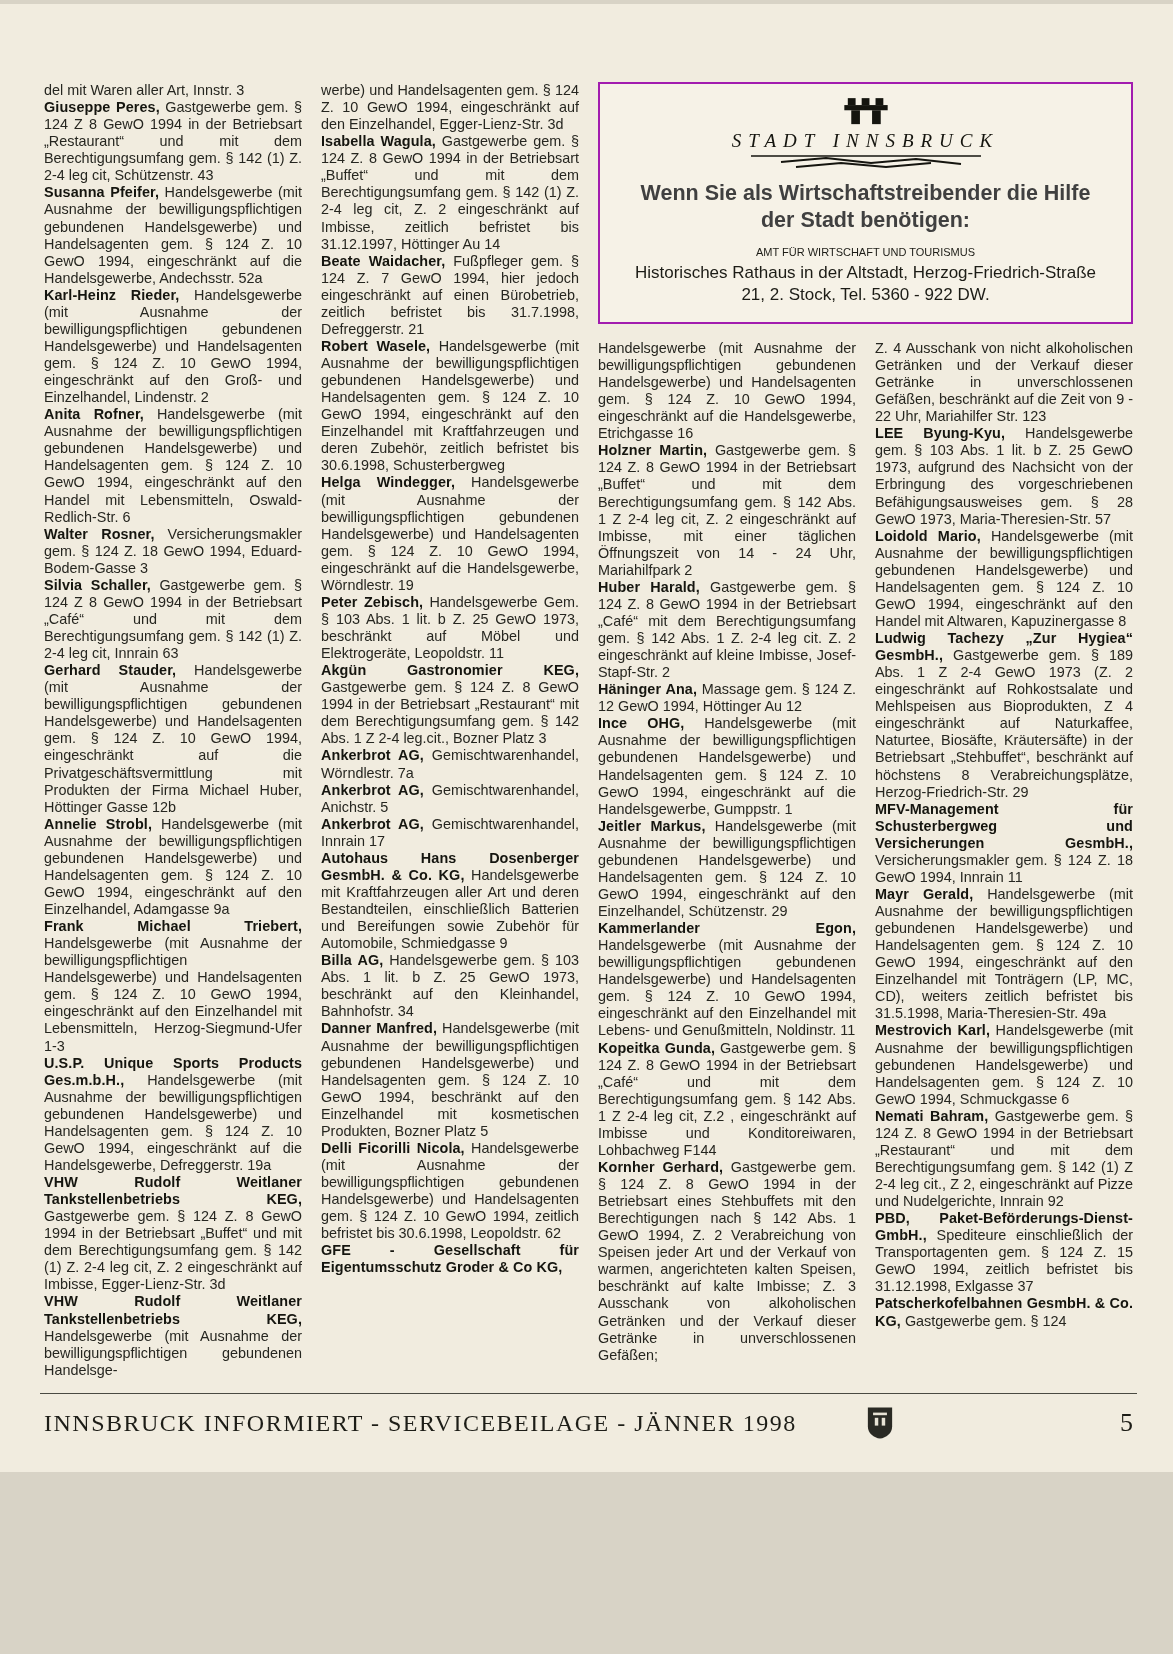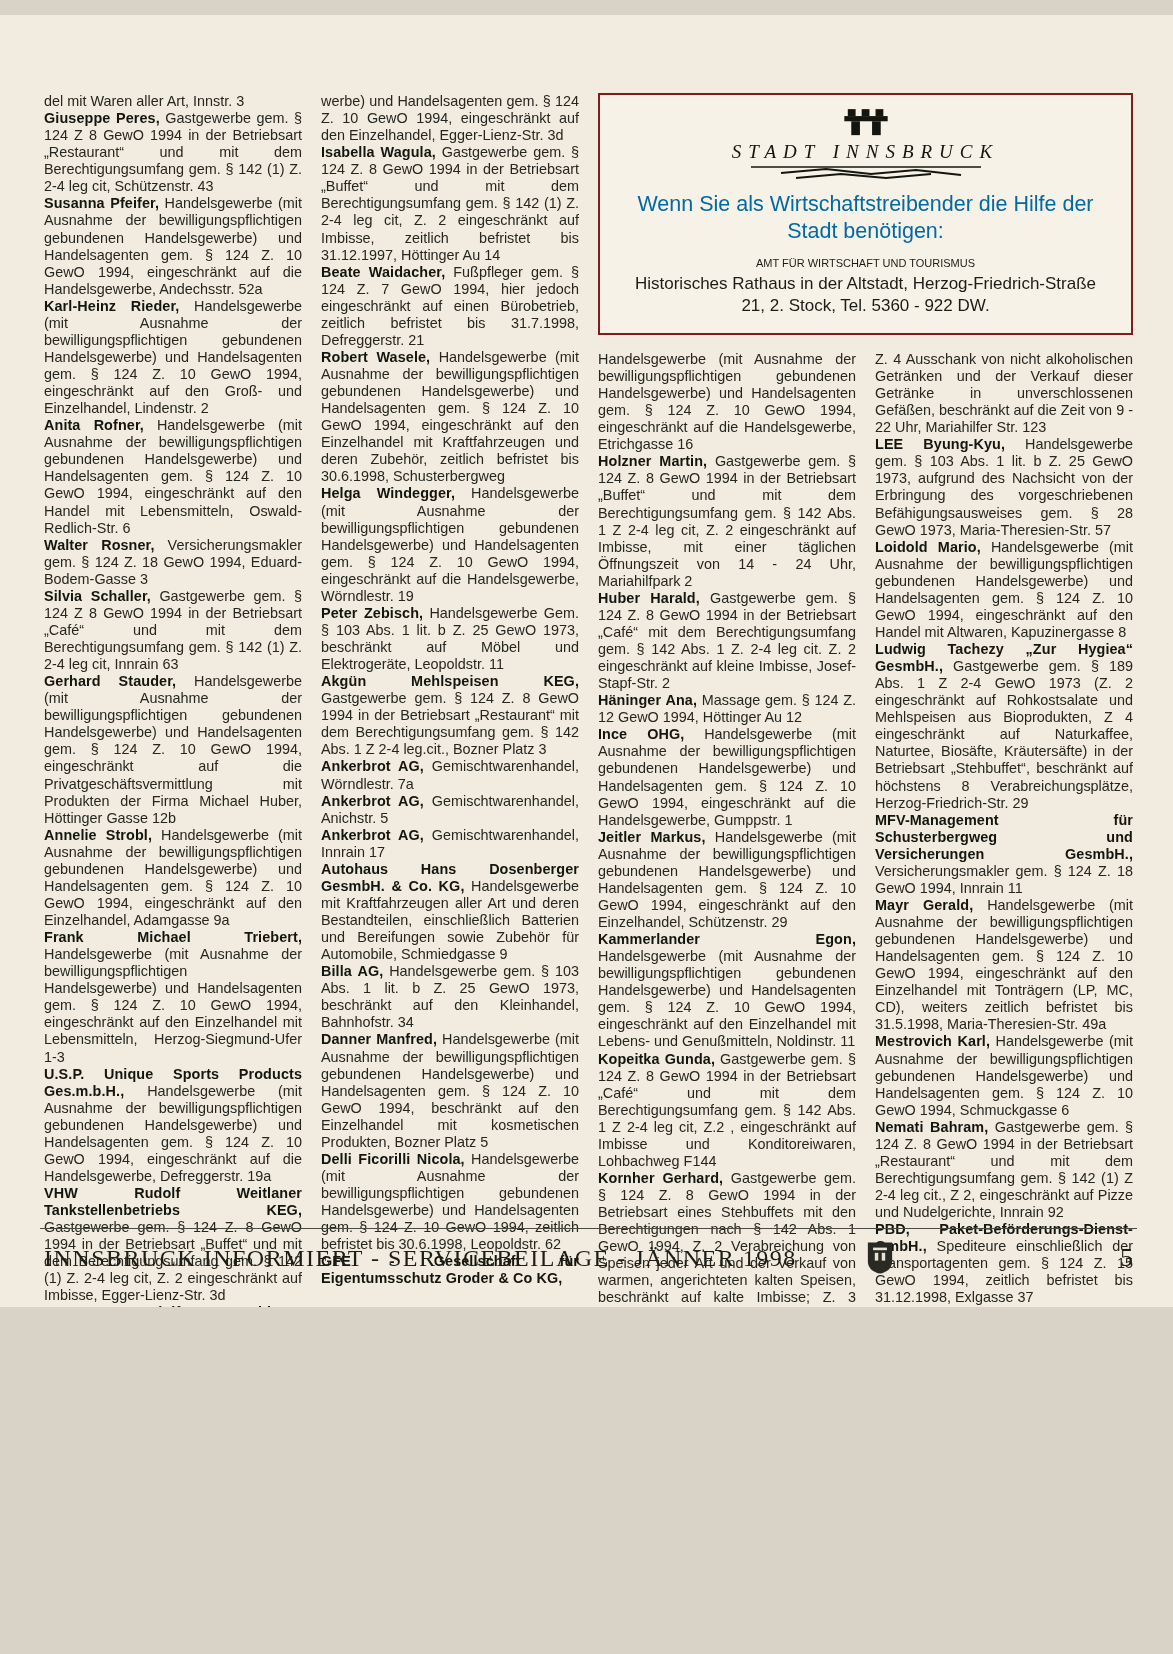--- a/index.html
+++ b/index.html
@@ -1,19 +1,19 @@
 <!DOCTYPE html>
 <html lang="de"><head>
 <meta charset="utf-8">
 <style>
   html,body { margin:0; padding:0; background:#d8d3c6; }
   .page {
     position:relative;
-    width:1173px; height:1292px;
-    margin:15px auto;
+    width:1173px; height:1468px;
+    margin:4px auto;
     background:#f1ecdf;
     font-family:"Liberation Sans", sans-serif;
     color:#262620;
     overflow:hidden;
   }
   .content {
     position:absolute;
     top:78px; left:44px;
     width:1092px;
     display:flex;
@@ -29,39 +29,39 @@
     text-align:justify;
     overflow:hidden;
   }
   .entry { margin:0; }
   .entry strong { color:#15150f; letter-spacing:0.1px; }
   .right-block { width:535px; flex:0 0 535px; }
   .two-cols { display:flex; gap:19px; margin-top:16px; }
 
   
   .ad {
-    border:2px solid #7f1d1d;
+    border:2px solid #a21caf;
     background:#f6f2e7;
     padding:14px 18px 16px 18px;
     text-align:center;
   }
   .ad-logo { display:flex; justify-content:center; margin-bottom:4px; }
   .ad-brand {
     font-family:"Liberation Serif", serif;
     font-style:italic;
     font-size:19px;
     letter-spacing:7px;
     color:#15150f;
     margin-top:2px;
   }
   .ad-swoosh { display:block; margin:2px auto 10px auto; }
   .ad-headline {
     font-size:21.5px;
-    font-weight:normal;
-    color:#0369a1;
+    font-weight:bold;
+    color:#404040;
     line-height:1.25;
     margin:4px 10px 12px 10px;
   }
   .ad-office { font-size:11px; margin-bottom:4px; color:#1c1c16; }
   .ad-address { font-size:17px; line-height:1.3; color:#1c1c16; margin:0 14px; }
 
   
   .footer-rule {
     position:absolute;
     left:40px; right:36px; bottom:78px;
@@ -111,21 +111,21 @@
         <p class="entry"><strong>VHW Rudolf Weitlaner Tankstellenbetriebs KEG,</strong> Gastgewerbe gem. § 124 Z. 8 GewO 1994 in der Betriebsart „Buffet“ und mit dem Berechtigungsumfang gem. § 142 (1) Z. 2-4 leg cit, Z. 2 eingeschränkt auf Imbisse, Egger-Lienz-Str. 3d</p>
         <p class="entry"><strong>VHW Rudolf Weitlaner Tankstellenbetriebs KEG,</strong> Handelsgewerbe (mit Ausnahme der bewilligungspflichtigen gebundenen Handelsge-</p>
       </div>
     <div class="col" id="col-1">
         <p class="entry">werbe) und Handelsagenten gem. § 124 Z. 10 GewO 1994, eingeschränkt auf den Einzelhandel, Egger-Lienz-Str. 3d</p>
         <p class="entry"><strong>Isabella Wagula,</strong> Gastgewerbe gem. § 124 Z. 8 GewO 1994 in der Betriebsart „Buffet“ und mit dem Berechtigungsumfang gem. § 142 (1) Z. 2-4 leg cit, Z. 2 eingeschränkt auf Imbisse, zeitlich befristet bis 31.12.1997, Höttinger Au 14</p>
         <p class="entry"><strong>Beate Waidacher,</strong> Fußpfleger gem. § 124 Z. 7 GewO 1994, hier jedoch eingeschränkt auf einen Bürobetrieb, zeitlich befristet bis 31.7.1998, Defreggerstr. 21</p>
         <p class="entry"><strong>Robert Wasele,</strong> Handelsgewerbe (mit Ausnahme der bewilligungspflichtigen gebundenen Handelsgewerbe) und Handelsagenten gem. § 124 Z. 10 GewO 1994, eingeschränkt auf den Einzelhandel mit Kraftfahrzeugen und deren Zubehör, zeitlich befristet bis 30.6.1998, Schusterbergweg</p>
         <p class="entry"><strong>Helga Windegger,</strong> Handelsgewerbe (mit Ausnahme der bewilligungspflichtigen gebundenen Handelsgewerbe) und Handelsagenten gem. § 124 Z. 10 GewO 1994, eingeschränkt auf die Handelsgewerbe, Wörndlestr. 19</p>
         <p class="entry"><strong>Peter Zebisch,</strong> Handelsgewerbe Gem. § 103 Abs. 1 lit. b Z. 25 GewO 1973, beschränkt auf Möbel und Elektrogeräte, Leopoldstr. 11</p>
-        <p class="entry"><strong>Akgün Mehlspeisen KEG,</strong> Gastgewerbe gem. § 124 Z. 8 GewO 1994 in der Betriebsart „Restaurant“ mit dem Berechtigungsumfang gem. § 142 Abs. 1 Z 2-4 leg.cit., Bozner Platz 3</p>
+        <p class="entry"><strong>Akgün Gastronomier KEG,</strong> Gastgewerbe gem. § 124 Z. 8 GewO 1994 in der Betriebsart „Restaurant“ mit dem Berechtigungsumfang gem. § 142 Abs. 1 Z 2-4 leg.cit., Bozner Platz 3</p>
         <p class="entry"><strong>Ankerbrot AG,</strong> Gemischtwarenhandel, Wörndlestr. 7a</p>
         <p class="entry"><strong>Ankerbrot AG,</strong> Gemischtwarenhandel, Anichstr. 5</p>
         <p class="entry"><strong>Ankerbrot AG,</strong> Gemischtwarenhandel, Innrain 17</p>
         <p class="entry"><strong>Autohaus Hans Dosenberger GesmbH. &amp; Co. KG,</strong> Handelsgewerbe mit Kraftfahrzeugen aller Art und deren Bestandteilen, einschließlich Batterien und Bereifungen sowie Zubehör für Automobile, Schmiedgasse 9</p>
         <p class="entry"><strong>Billa AG,</strong> Handelsgewerbe gem. § 103 Abs. 1 lit. b Z. 25 GewO 1973, beschränkt auf den Kleinhandel, Bahnhofstr. 34</p>
         <p class="entry"><strong>Danner Manfred,</strong> Handelsgewerbe (mit Ausnahme der bewilligungspflichtigen gebundenen Handelsgewerbe) und Handelsagenten gem. § 124 Z. 10 GewO 1994, beschränkt auf den Einzelhandel mit kosmetischen Produkten, Bozner Platz 5</p>
         <p class="entry"><strong>Delli Ficorilli Nicola,</strong> Handelsgewerbe (mit Ausnahme der bewilligungspflichtigen gebundenen Handelsgewerbe) und Handelsagenten gem. § 124 Z. 10 GewO 1994, zeitlich befristet bis 30.6.1998, Leopoldstr. 62</p>
         <p class="entry"><strong>GFE - Gesellschaft für Eigentumsschutz Groder &amp; Co KG,</strong></p>
       </div>
 

